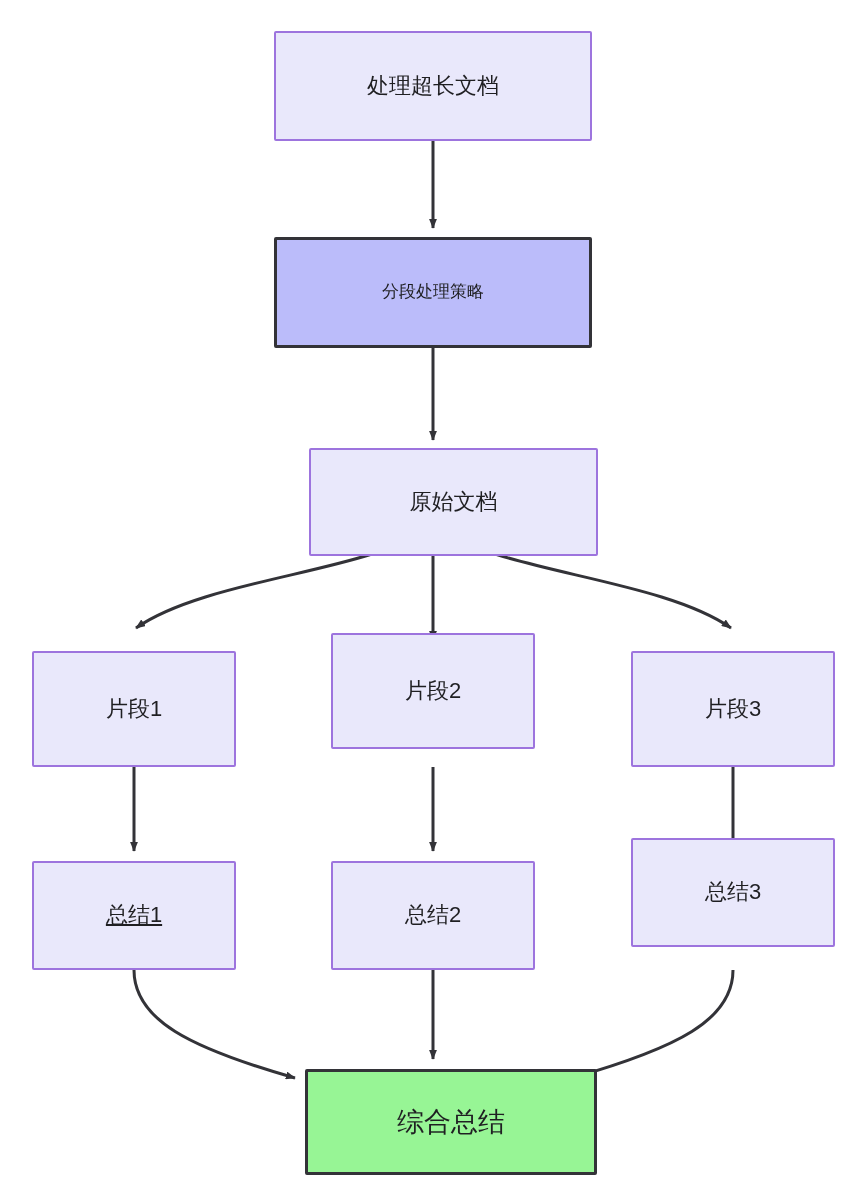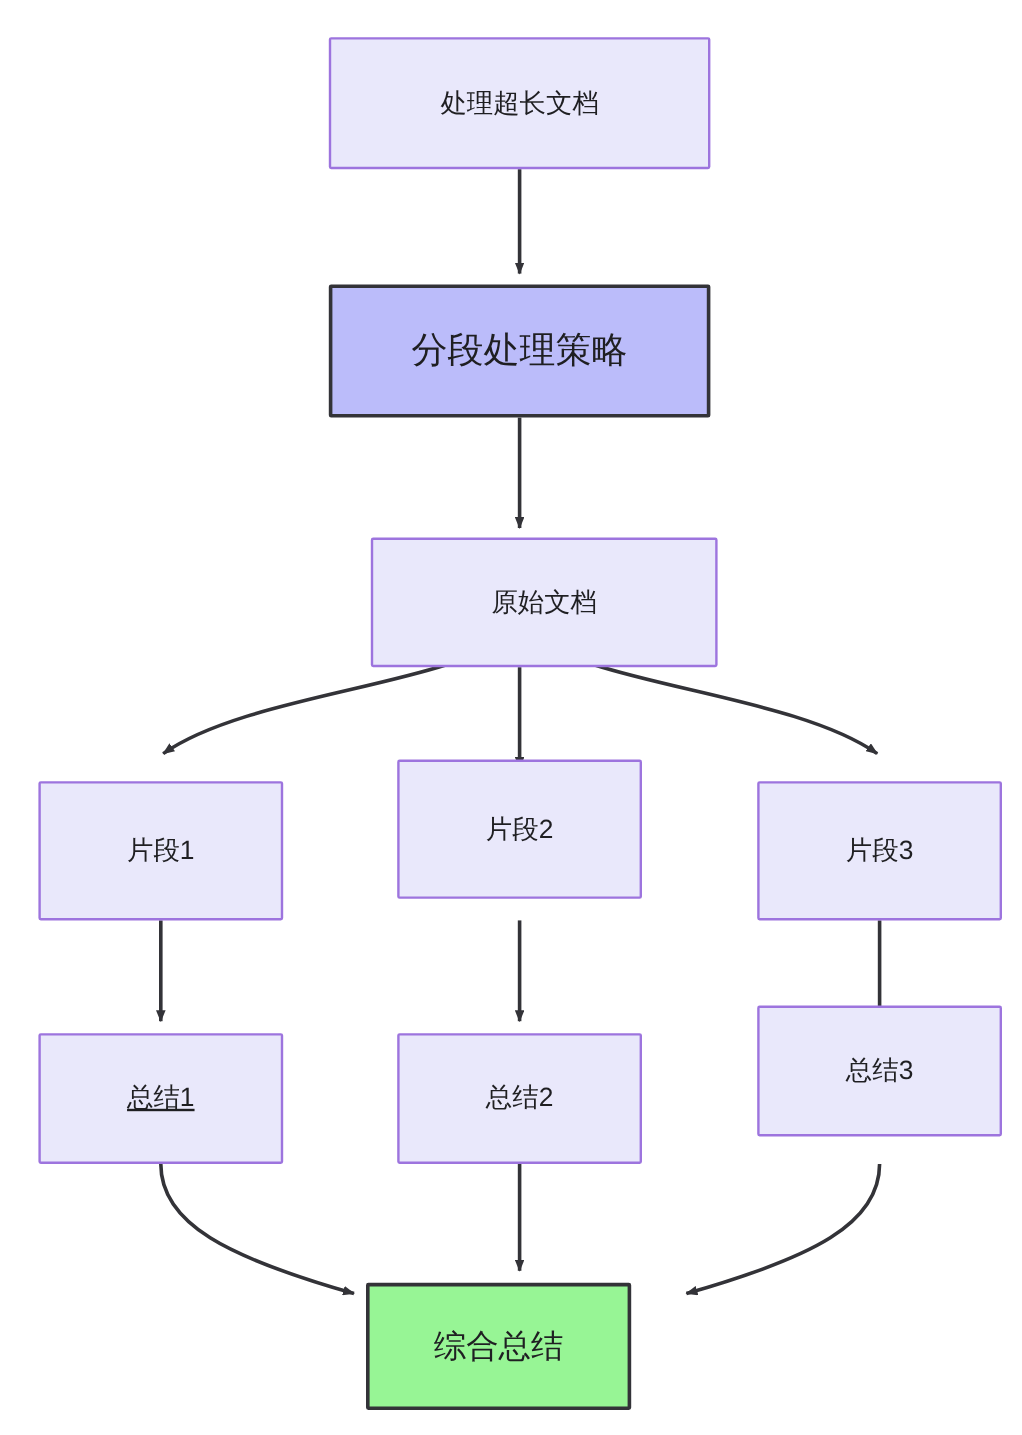--- a/index.html
+++ b/index.html
@@ -49,21 +49,21 @@
     border-radius: 2px;
     color: #1f1f22;
     font-size: 22px;
   }
   
   .node.style-highlight {
     background: #BBBCFA;
     border: 3px solid #333338;
     border-radius: 2px;
     color: #1f1f22;
-    font-size: 30px;
+    font-size: 17px;
   }
   
   .node.style-result {
     background: #97F595;
     border: 3px solid #333338;
     border-radius: 2px;
     color: #1f1f22;
     font-size: 27px;
   }
 </style>
@@ -131,17 +131,17 @@
   </div>
 
   <div class="node style-default" style="left:331px; top:861px; width:204px; height:109px;">
     <span class="node-label">总结2</span>
   </div>
 
   <div class="node style-default" style="left:631px; top:838px; width:204px; height:109px;">
     <span class="node-label">总结3</span>
   </div>
 
-  <div class="node style-result" style="left:305px; top:1069px; width:221px; height:106px;">
+  <div class="node style-result" style="left:305px; top:1069px; width:292px; height:106px;">
     <span class="node-label">综合总结</span>
   </div>
 
 </div>
 
 </body></html>

